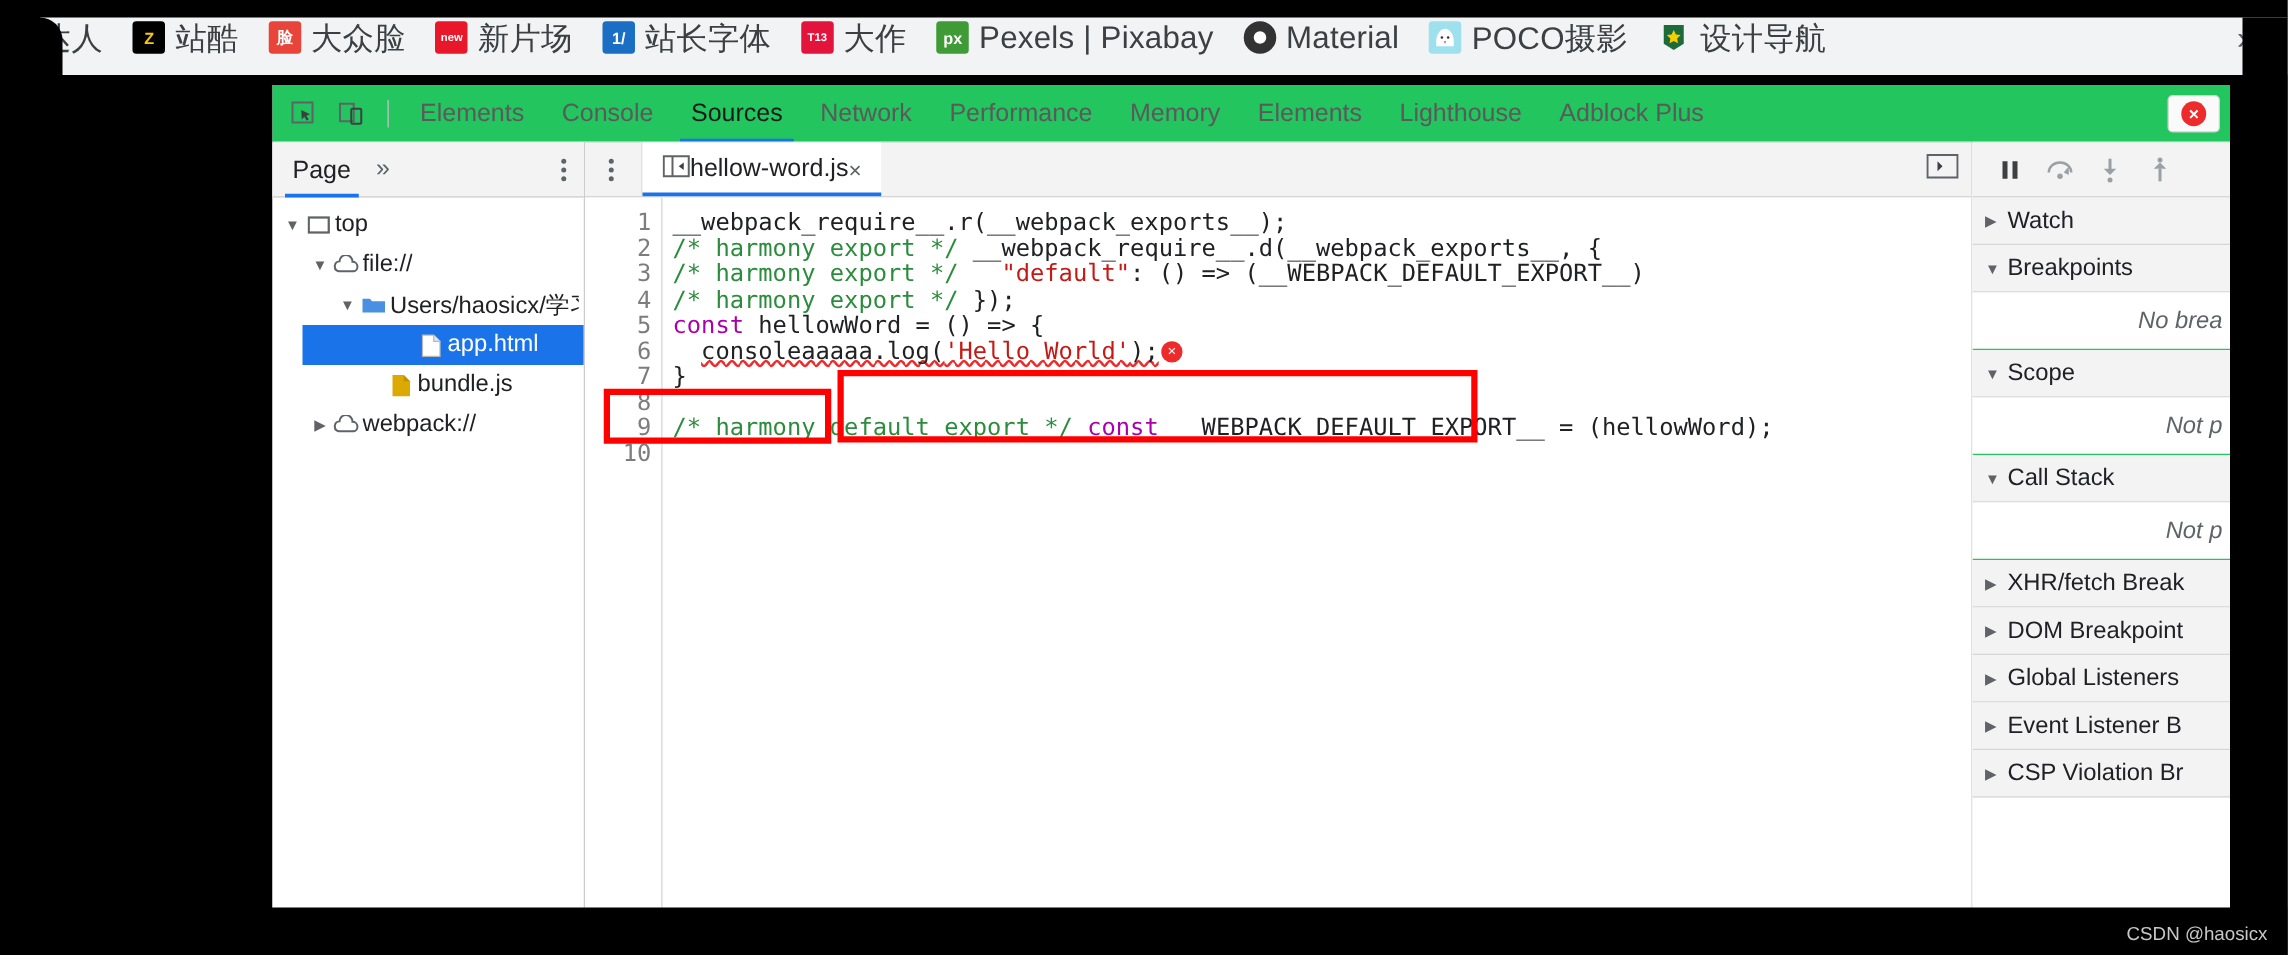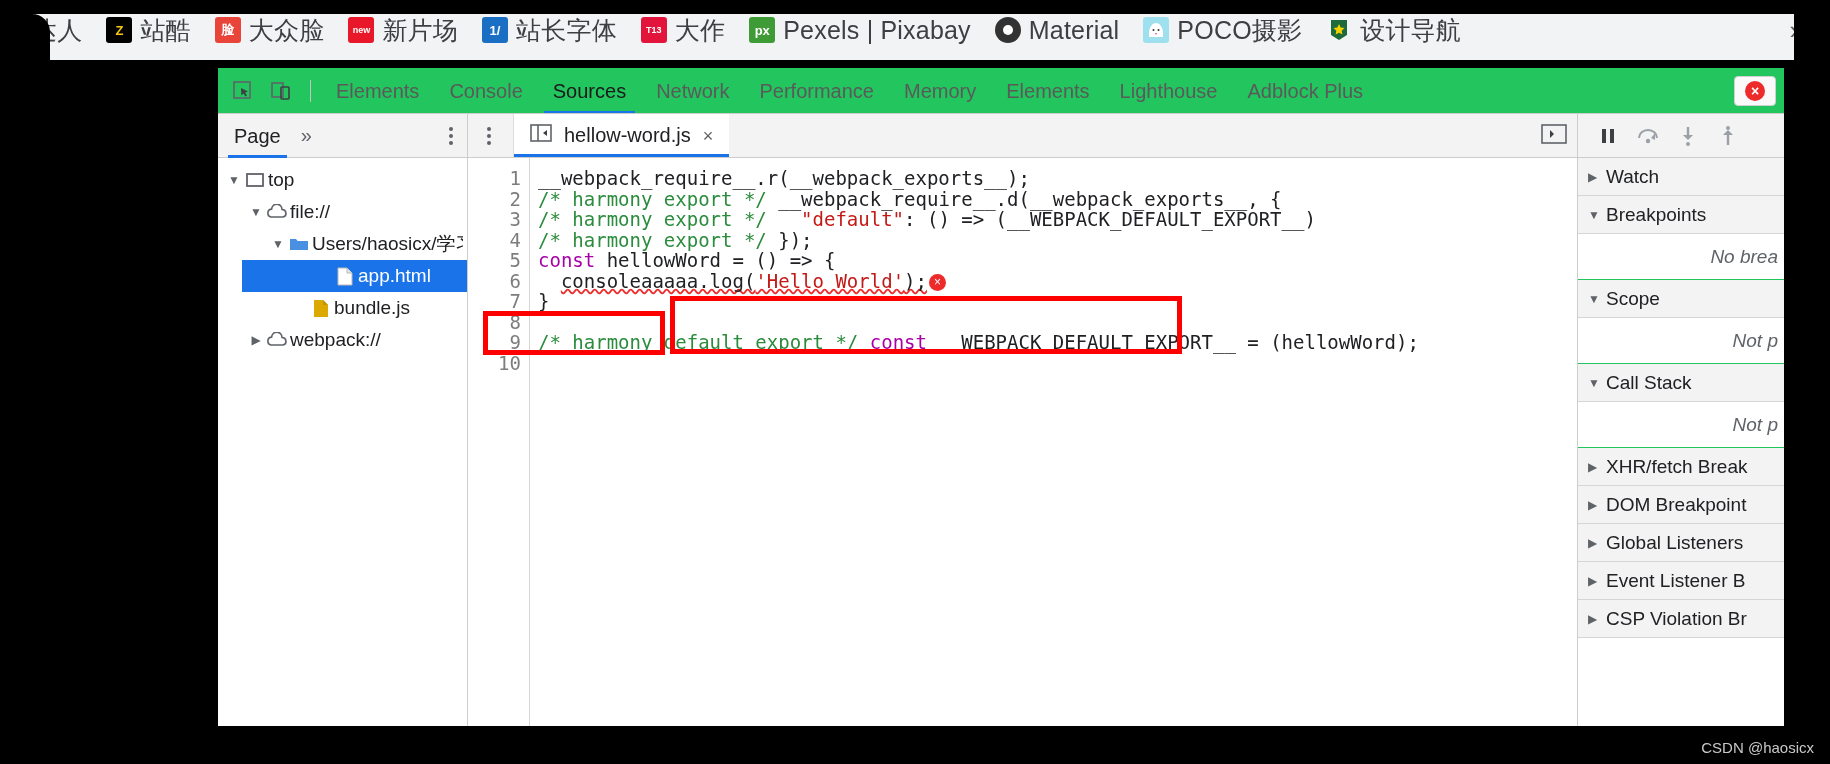--- a/index.html
+++ b/index.html
@@ -299,21 +299,20 @@
   #sidebar-toggle {
     width: 46px;
     display: flex;
     align-items: center;
     justify-content: center;
     border-right: 1px solid #dcdcdc;
   }
   .file-tab {
     display: flex;
     align-items: center;
-    gap: 12px;
     padding: 0 16px;
     background: #fff;
     position: relative;
     font-size: 20px;
     color: #202124;
   }
   .file-tab::after {
     content: "";
     position: absolute;
     left: 0; right: 0; bottom: 0;

